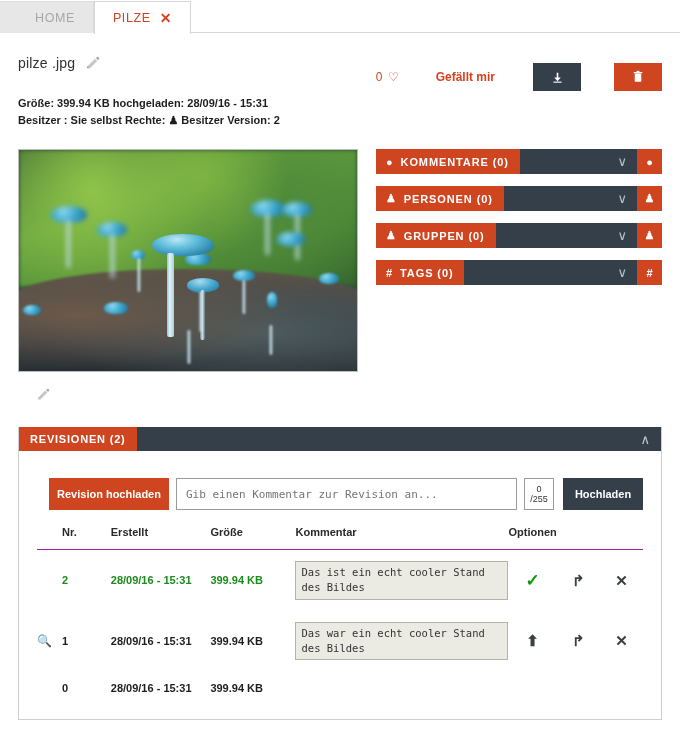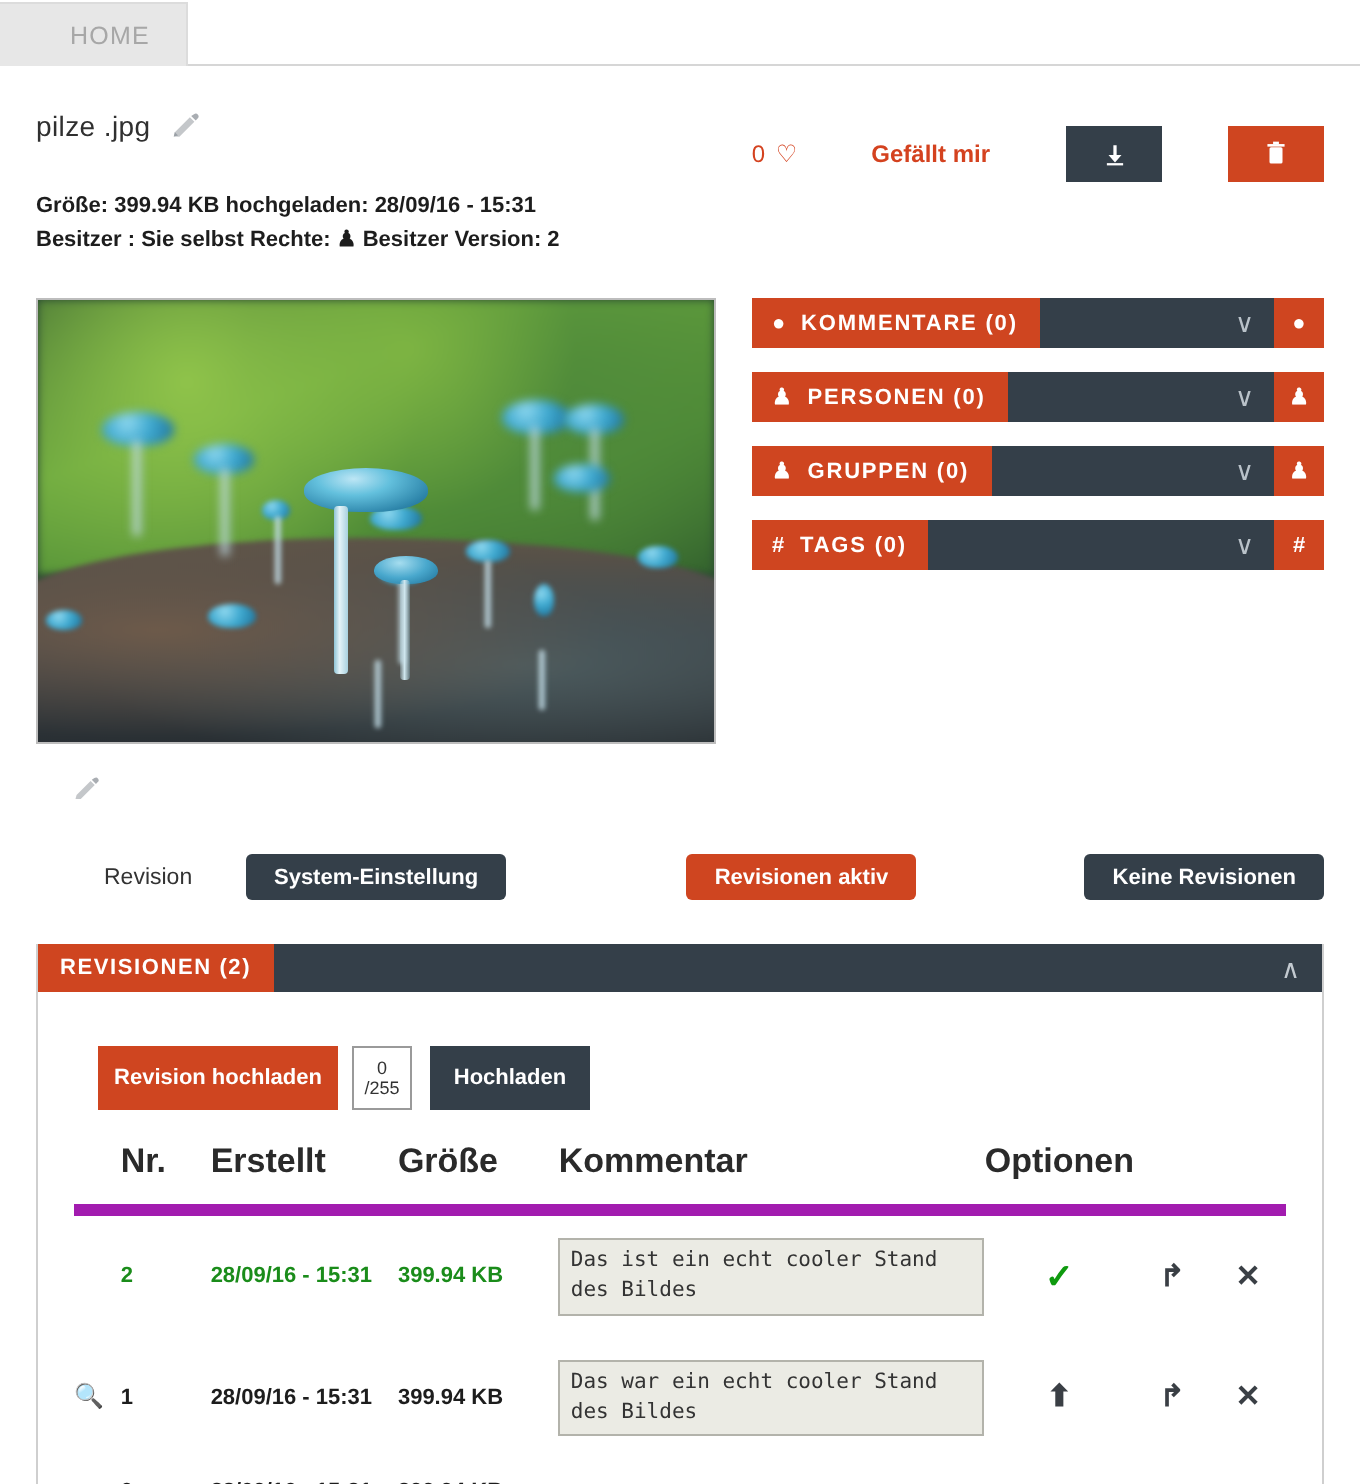--- a/index.html
+++ b/index.html
@@ -356,26 +356,26 @@
     cursor: pointer;
   }
 
   
   table.revtbl {
     width: 100%;
     border-collapse: collapse;
     margin-top: 16px;
   }
   table.revtbl th {
-    font-size: 17px;
+    font-size: 11px;
     font-weight: bold;
     color: #2a2a2a;
     text-align: left;
     padding: 0 0 11px 0;
-    border-bottom: 6px solid #a21caf;
+    border-bottom: 1px solid #a21caf;
   }
   table.revtbl td {
     font-size: 11px;
     font-weight: bold;
     color: #1d1d1d;
     padding: 11px 0;
     vertical-align: middle;
   }
   .col-zoom  { width: 26px; }
   .col-nr    { width: 52px; }
@@ -407,20 +407,24 @@
   .opt-ico.check { color: #0e9a0e; font-size: 17px; }
   .zoom-ico { color: #3a4651; }
   th.opt-head { text-align: left; padding-left: 0; }
 </style>
 </head>
 <body>
 
 <div class="tabbar">
   <div class="tab inactive">
     <span>HOME</span>
+  </div>
+  <div class="tab active">
+    <span>PILZE</span>
+    <span class="tab-close">✕</span>
   </div>
 </div>
 
 <div class="content">
 
   <div class="header-row">
     <div>
       <div class="title-line">
         <span class="doc-title">pilze .jpg</span>
         <span class="pencil">
@@ -560,41 +564,34 @@
           <span class="chev">∨</span>
         </div>
         <div class="panel-act">
           <span>#</span>
         </div>
       </div>
 
     </div>
   </div>
 
-  <div class="rev-settings">
-    <span class="rev-label">Revision</span>
-    <span class="pillbtn">System-Einstellung</span>
-    <span class="spacer-a"></span>
-    <span class="pillbtn orange">Revisionen aktiv</span>
-    <span class="spacer-b"></span>
-    <span class="pillbtn">Keine Revisionen</span>
-  </div>
 
   <div class="rev-box">
     <div class="rev-head">
       <div class="rev-head-title">REVISIONEN (2)</div>
       <div class="rev-head-rest">
         <span class="chev">∧</span>
       </div>
     </div>
 
     <div class="rev-inner">
 
       <div class="upload-row">
         <span class="upload-btn">Revision hochladen</span>
+        <input class="comment-input" type="text" placeholder="Gib einen Kommentar zur Revision an..." style="">
         <span class="counter">
           <span>0</span>
           <span>/255</span>
         </span>
         <span class="do-upload">Hochladen</span>
       </div>
 
       <table class="revtbl">
         <thead>
           <tr>

